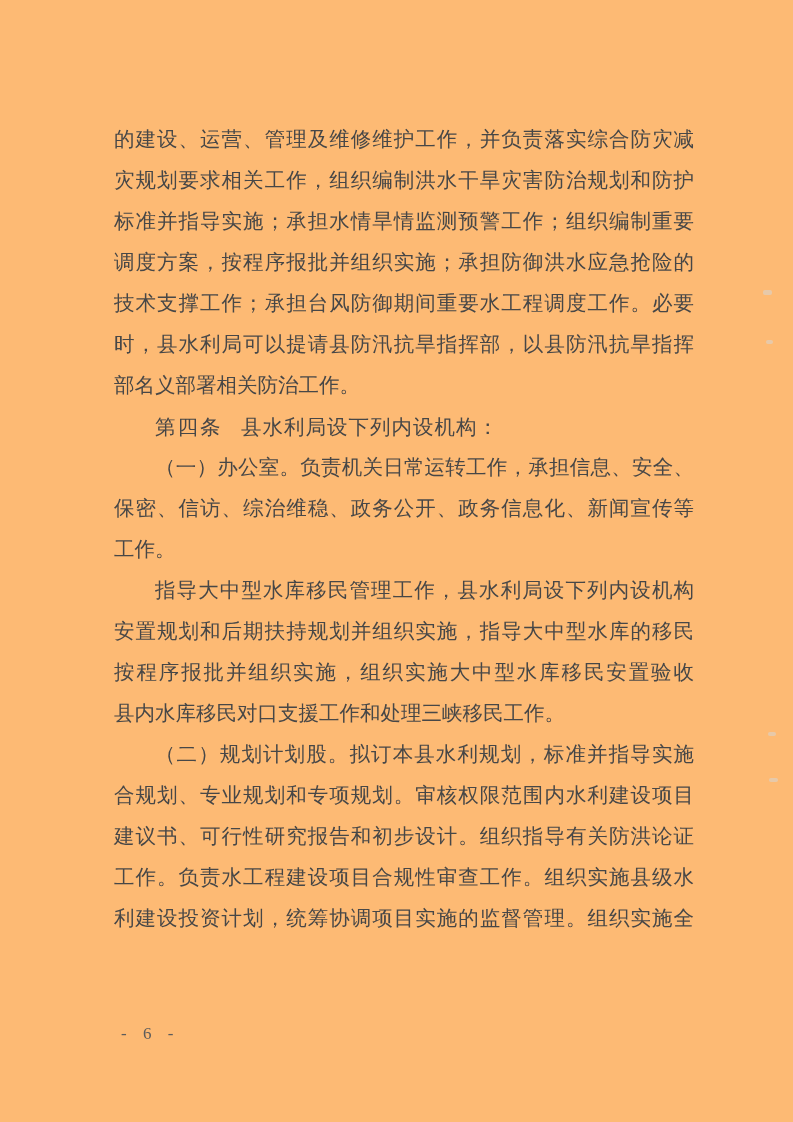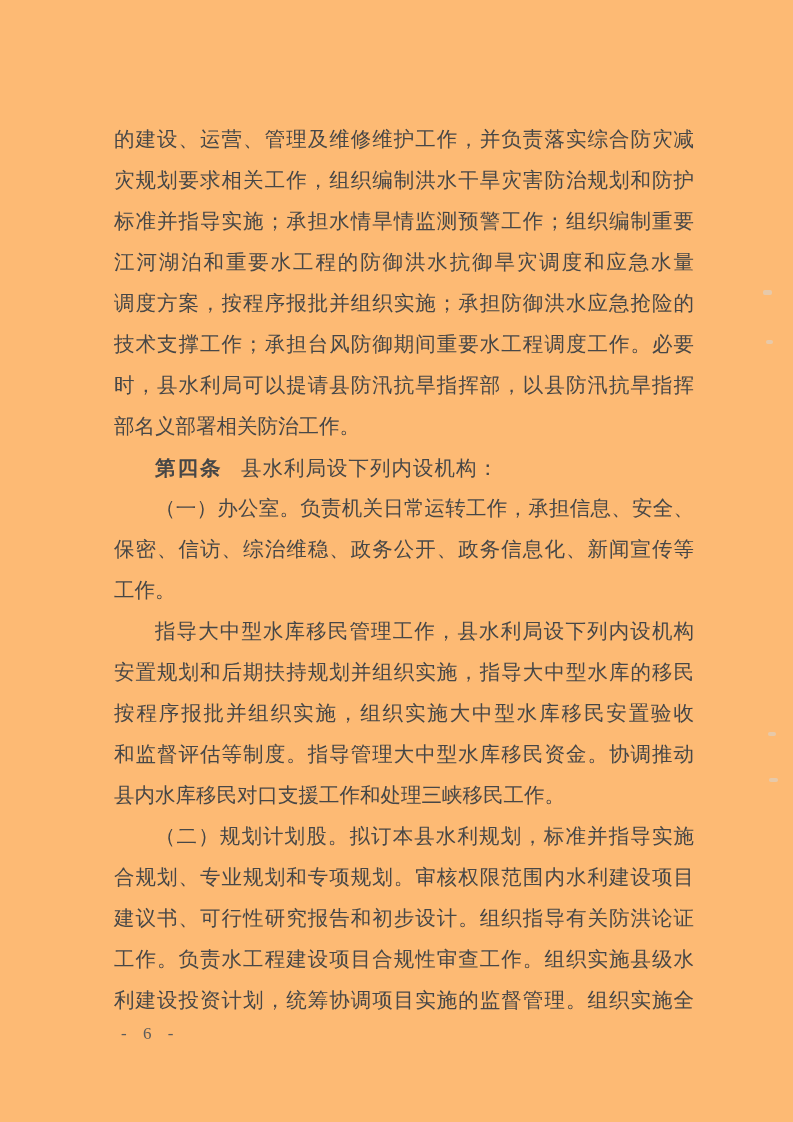--- a/index.html
+++ b/index.html
@@ -32,21 +32,21 @@
     white-space: normal;
   }
   .line.natural {
     text-align: left;
     text-align-last: left;
   }
   .line.indent {
     text-indent: 41px;
   }
   .heading-label {
-    font-weight: bold;
+    font-weight: normal;
     font-family: "Liberation Sans", "DejaVu Sans", sans-serif;
     letter-spacing: 2px;
   }
   .heading-rest {
     margin-left: 0.9em;
     letter-spacing: 1px;
   }
   
   .pagenum {
     position: absolute;
@@ -73,38 +73,36 @@
 </head>
 <body>
 
 <div class="page">
 
   <div class="textblock">
 
     <div class="line">的建设、运营、管理及维修维护工作，并负责落实综合防灾减</div>
     <div class="line">灾规划要求相关工作，组织编制洪水干旱灾害防治规划和防护</div>
     <div class="line">标准并指导实施；承担水情旱情监测预警工作；组织编制重要</div>
-    <div class="line">江河湖泊和重要水工程的防御洪水抗御旱灾调度和应急水量</div>
     <div class="line">调度方案，按程序报批并组织实施；承担防御洪水应急抢险的</div>
     <div class="line">技术支撑工作；承担台风防御期间重要水工程调度工作。必要</div>
     <div class="line">时，县水利局可以提请县防汛抗旱指挥部，以县防汛抗旱指挥</div>
     <div class="line natural">部名义部署相关防治工作。</div>
 
     <div class="line natural indent">
       <span class="heading-label">第四条</span><span class="heading-rest">县水利局设下列内设机构：</span>
     </div>
 
     <div class="line indent">（一）办公室。负责机关日常运转工作，承担信息、安全、</div>
     <div class="line">保密、信访、综治维稳、政务公开、政务信息化、新闻宣传等</div>
     <div class="line natural">工作。</div>
 
     <div class="line indent">指导大中型水库移民管理工作，县水利局设下列内设机构</div>
     <div class="line">安置规划和后期扶持规划并组织实施，指导大中型水库的移民</div>
     <div class="line">按程序报批并组织实施，组织实施大中型水库移民安置验收</div>
-    <div class="line">和监督评估等制度。指导管理大中型水库移民资金。协调推动</div>
     <div class="line natural">县内水库移民对口支援工作和处理三峡移民工作。</div>
 
     <div class="line indent">（二）规划计划股。拟订本县水利规划，标准并指导实施</div>
     <div class="line">合规划、专业规划和专项规划。审核权限范围内水利建设项目</div>
     <div class="line">建议书、可行性研究报告和初步设计。组织指导有关防洪论证</div>
     <div class="line">工作。负责水工程建设项目合规性审查工作。组织实施县级水</div>
     <div class="line">利建设投资计划，统筹协调项目实施的监督管理。组织实施全</div>
 
   </div>
 

